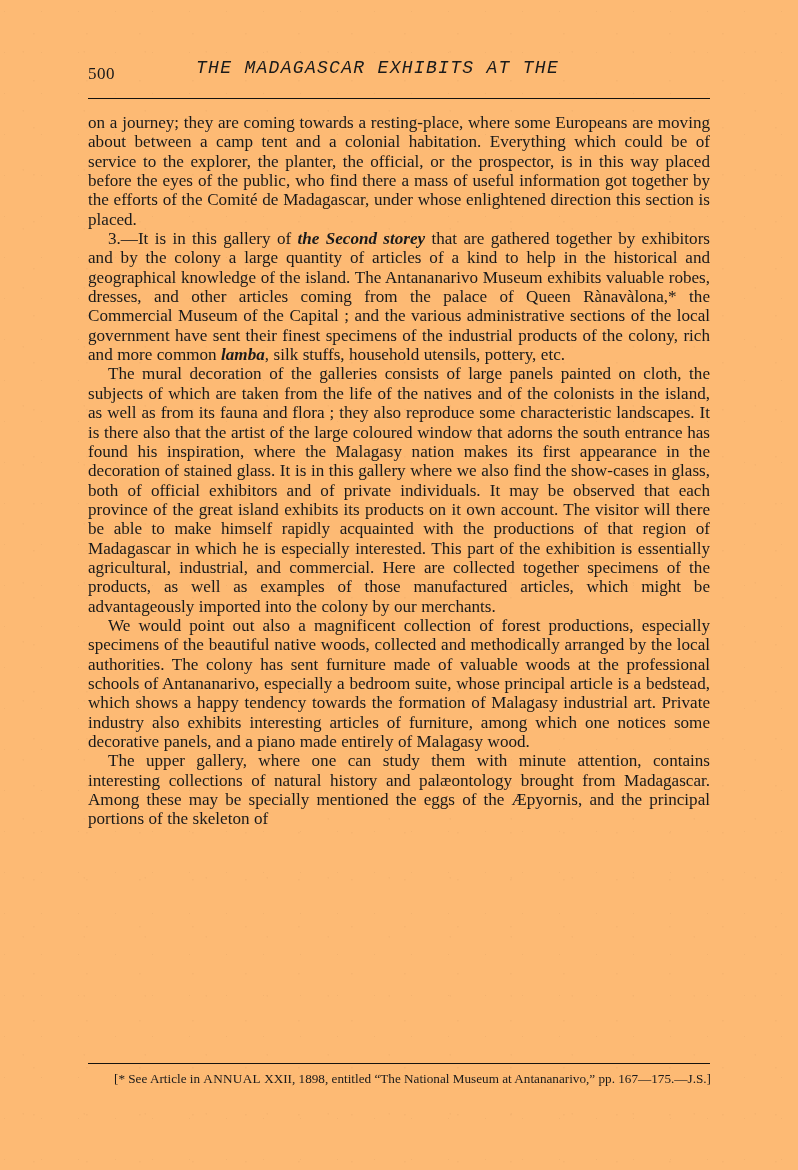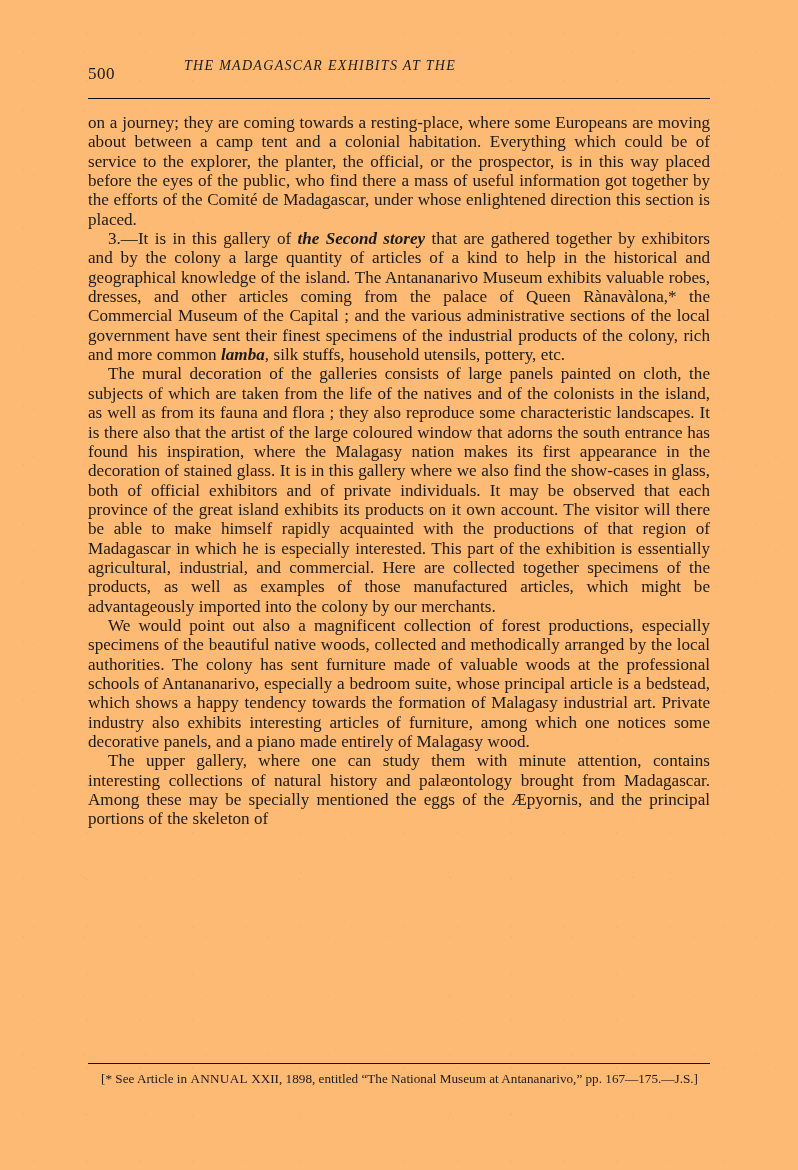--- a/index.html
+++ b/index.html
@@ -31,27 +31,27 @@
   .folio {
     position: absolute;
     left: 0;
     top: 6px;
     font-size: 17px;
     letter-spacing: 0.5px;
     font-family: "Liberation Serif", "DejaVu Serif", serif;
   }
   .head-title {
     position: absolute;
-    left: 96px;
+    left: 108px;
     top: 0;
     font-style: italic;
-    font-size: 14px;
+    font-size: 18px;
     letter-spacing: 1.3px;
     white-space: nowrap;
-    font-family: Liberation Serif, serif;
+    font-family: Liberation Mono, monospace;
   }
   .head-rule {
     position: absolute;
     left: 88px;
     top: 98px;
     width: 622px;
     height: 0;
     border-top: 1.6px solid #15130f;
   }
   
@@ -83,26 +83,26 @@
   .foot-rule {
     position: absolute;
     left: 88px;
     top: 1063px;
     width: 622px;
     height: 0;
     border-top: 1.5px solid #15130f;
   }
   .footnote {
     position: absolute;
-    left: 76px;
+    left: 100px;
     top: 1070px;
     width: 622px;
     font-size: 13.2px;
     line-height: 17.6px;
-    text-align: right;
+    text-align: left;
   }
   .footnote p {
     margin: 0;
     text-indent: 14px;
   }
   .smallcaps {
     font-variant: small-caps;
     letter-spacing: 0.3px;
   }
   

